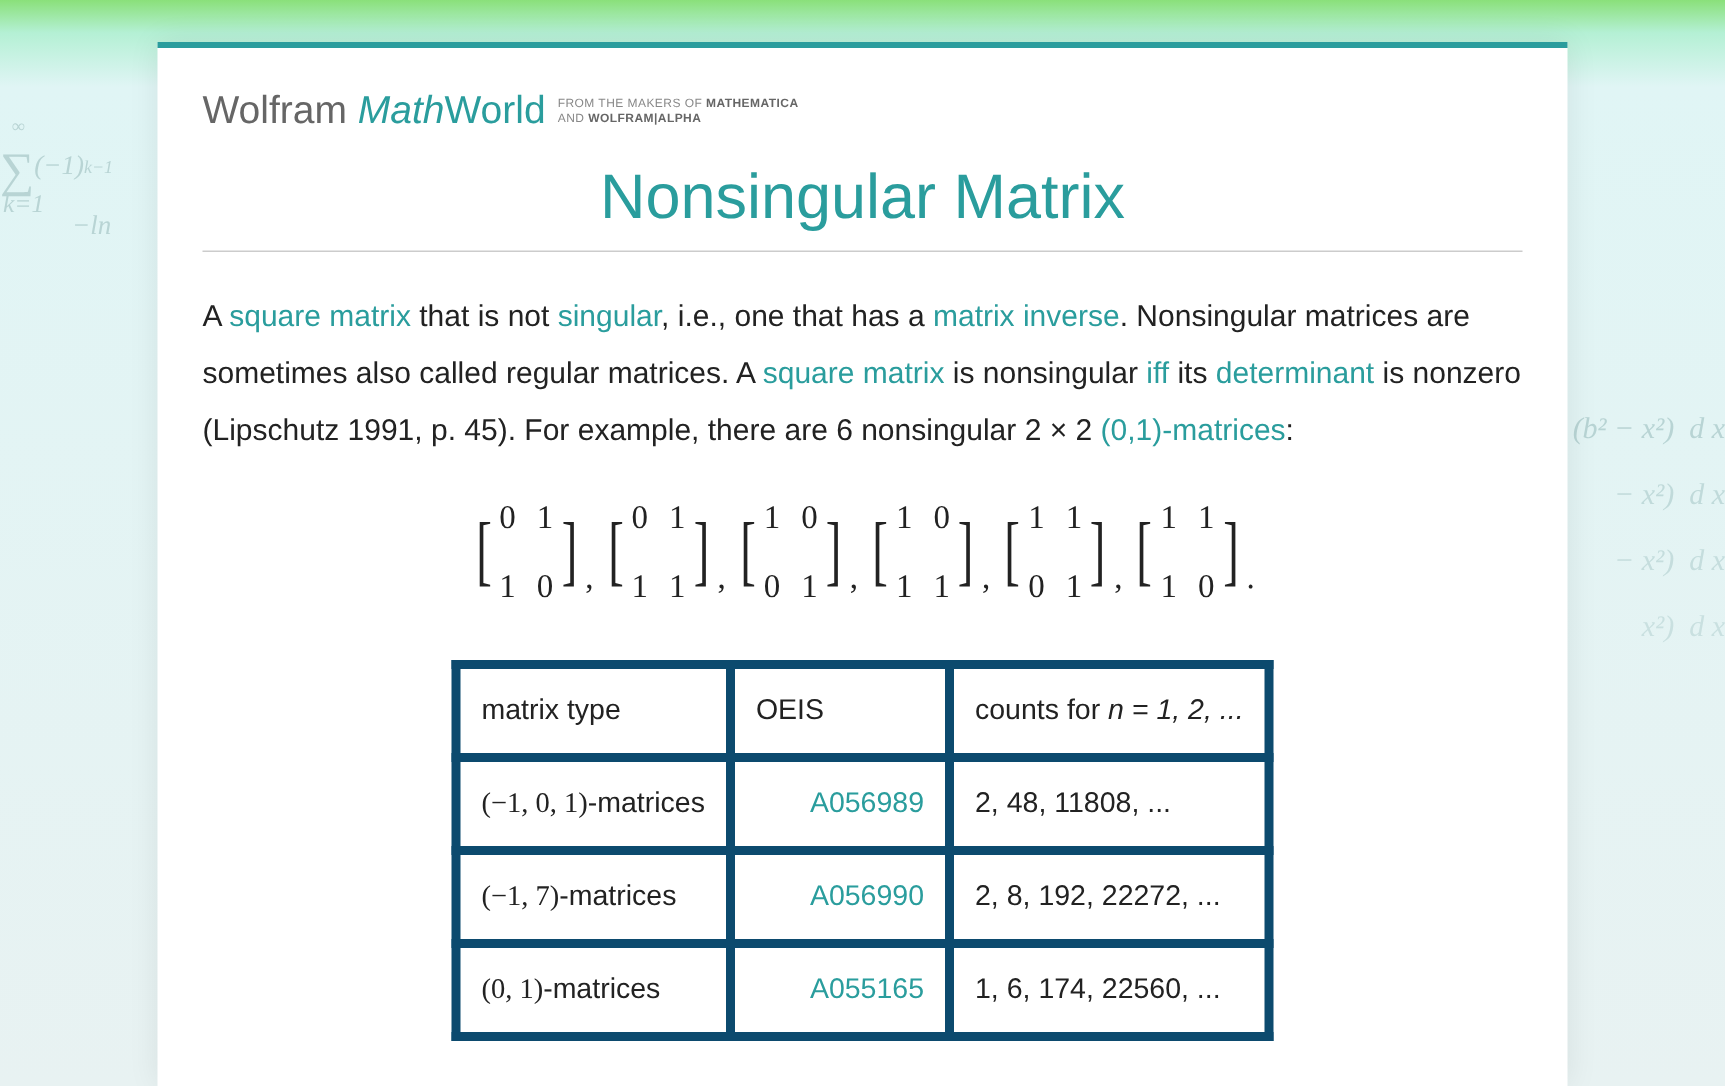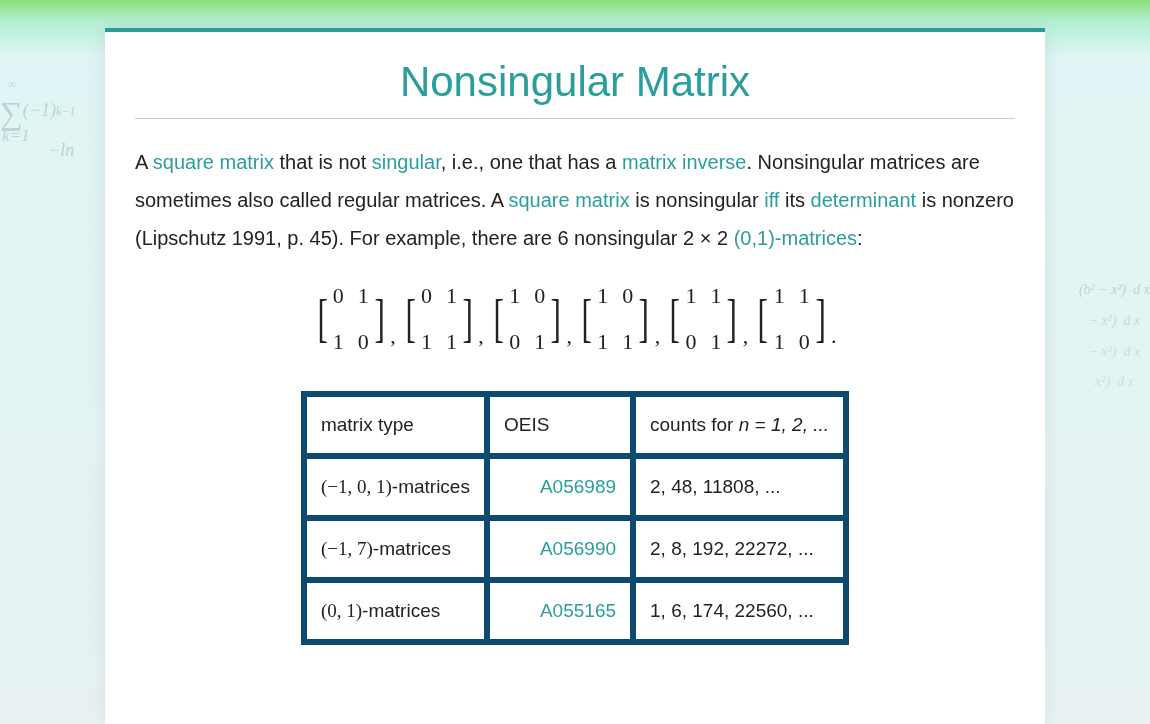--- a/index.html
+++ b/index.html
@@ -14,21 +14,21 @@
     .bg-math {
       position: absolute;
       color: #b8d4d4;
       font-family: "Times New Roman", serif;
       font-style: italic;
       pointer-events: none;
       z-index: 0;
     }
     .bg-left-1 { top: 95px; left: 0; font-size: 24px; }
     .bg-left-2 { top: 140px; left: 48px; font-size: 18px; }
-    .bg-right { top: 275px; right: 0; font-size: 14px; line-height: 2.2; text-align: center; }
+    .bg-right { top: 264px; right: 0; font-size: 20px; line-height: 2.2; text-align: right; }
     .main-container {
       position: relative;
       z-index: 1;
       margin: 28px auto 0;
       width: 940px;
       background: #fff;
       border-top: 4px solid #2a9d9d;
       min-height: 696px;
       box-shadow: 0 0 20px rgba(0,0,0,0.08);
       padding: 26px 30px 0;
@@ -123,20 +123,29 @@
 <div class="bg-math bg-left-2">−ln</div>
 <div class="bg-math bg-right">
   <div>(b² − x²)&nbsp;&nbsp;<span style="font-style:italic;">d x</span></div>
   <div style="opacity:0.8;">− x²)&nbsp;&nbsp;<span style="font-style:italic;">d x</span></div>
   <div style="opacity:0.7;">− x²)&nbsp;&nbsp;<span style="font-style:italic;">d x</span></div>
   <div style="opacity:0.6;">x²)&nbsp;&nbsp;<span style="font-style:italic;">d x</span></div>
 </div>
 
 <div class="main-container">
 
+  <div class="logo-row">
+    <div class="logo-main">
+      <span>Wolfram </span><span class="math">Math</span><span class="world">World</span>
+    </div>
+    <div class="logo-sub">
+      <div><span>FROM THE MAKERS OF </span><span class="strong">MATHEMATICA</span></div>
+      <div><span>AND </span><span class="strong">WOLFRAM|ALPHA</span></div>
+    </div>
+  </div>
 
   <h1>Nonsingular Matrix</h1>
 
   <div class="content">
     <p>
       <span>A </span><a href="#">square matrix</a><span> that is not </span><a href="#">singular</a><span>, i.e., one that has a </span><a href="#">matrix inverse</a><span>. Nonsingular matrices are sometimes also called regular matrices. A </span><a href="#">square matrix</a><span> is nonsingular </span><a href="#">iff</a><span> its </span><a href="#">determinant</a><span> is nonzero (Lipschutz 1991, p. 45). For example, there are 6 nonsingular </span><span class="mathvar">2 × 2</span><span> </span><a href="#">(0,1)-matrices</a><span>:</span>
     </p>
 
     <div class="matrices-row" id="matrices-row">
         <span class="matrix-with-comma">

